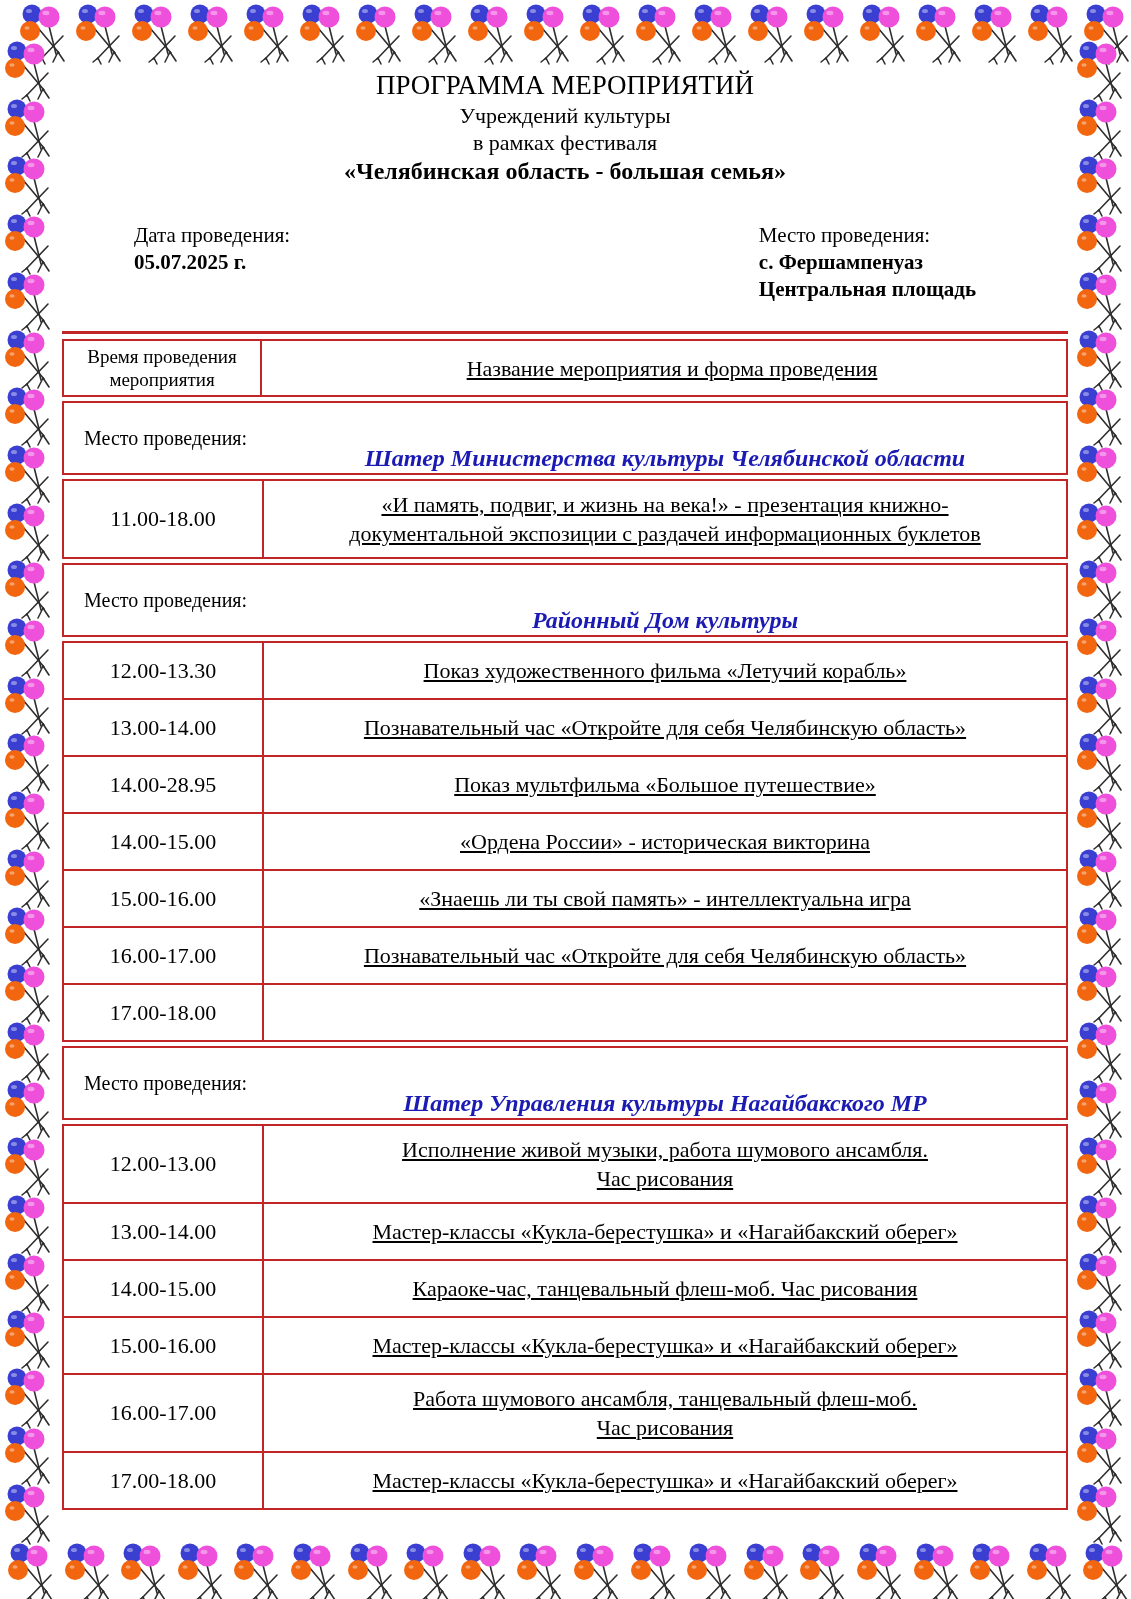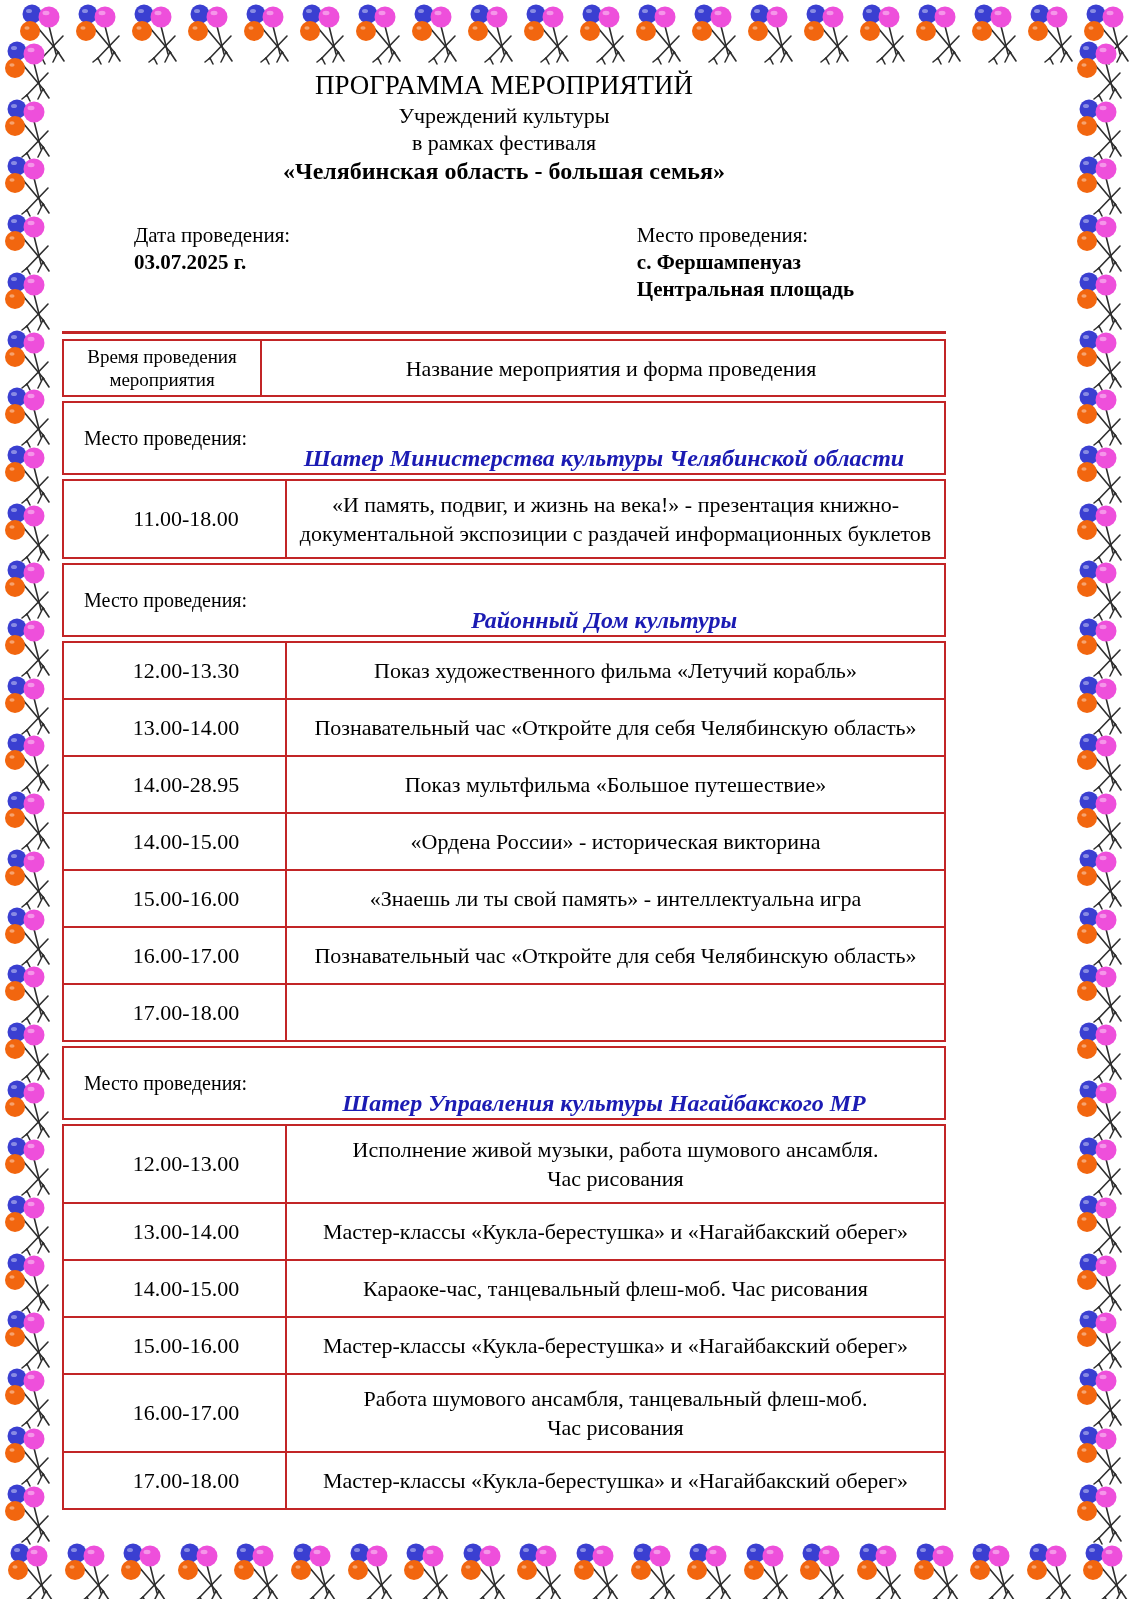--- a/index.html
+++ b/index.html
@@ -8,21 +8,21 @@
   }
   html,body{margin:0;padding:0;}
   body{
     width:1131px;height:1599px;position:relative;overflow:hidden;
     background:#ffffff;color:#000;
     font-family:"Liberation Serif","DejaVu Serif",serif;
   }
   #balloon-layer{position:absolute;inset:0;pointer-events:none;}
   .balloon{position:absolute;width:56px;height:62px;}
 
-  .content{position:absolute;left:62px;top:68px;width:884px;}
+  .content{position:absolute;left:62px;top:68px;width:1006px;}
 
   .title-block{text-align:center;}
   .t1{font-size:27px;line-height:34px;}
   .t2,.t3{font-size:22px;line-height:27px;}
   .t4{font-size:24px;line-height:30px;font-weight:bold;}
 
   .info-row{
     margin-top:36px;display:flex;justify-content:space-between;
     padding:0 92px 0 72px;font-size:21px;line-height:27px;
   }
@@ -33,27 +33,27 @@
 
   .row{border:2px solid var(--red);display:flex;align-items:stretch;background:#fff;}
   .row.header{min-height:50px;margin-bottom:4px;gap:16px;}
   .row.venue{min-height:70px;margin:4px 0;align-items:center;}
   .row.event{min-height:59px;box-sizing:border-box;}
   .row.event + .row.event{margin-top:-2px;}
 
   .time-cell{
     width:198px;flex:none;border-right:2px solid var(--red);
     display:flex;align-items:center;justify-content:center;
-    text-align:center;font-size:22px;padding-left:23px;
+    text-align:center;font-size:22px;
   }
   .time-head{font-size:19px;line-height:23px;padding:4px 10px;box-sizing:border-box;width:198px;}
   .event-cell{
     flex:1;display:flex;align-items:center;justify-content:center;
     text-align:center;font-size:22px;line-height:29px;
-    padding:9px 0;white-space:pre-line;
+    padding:9px 0;white-space:pre-line;text-decoration:underline;
   }
   .venue-label{width:212px;flex:none;padding-left:20px;font-size:20px;box-sizing:border-box;}
   .venue-title{
     flex:1;text-align:center;font-size:24px;font-weight:bold;font-style:italic;
     color:var(--blue);padding-right:12px;margin-top:41px;
   }
 </style>
 </head>
 <body>
 
@@ -1629,21 +1629,21 @@
   <div class="title-block">
     <div class="t1">ПРОГРАММА МЕРОПРИЯТИЙ</div>
     <div class="t2">Учреждений культуры</div>
     <div class="t3">в рамках фестиваля</div>
     <div class="t4">«Челябинская область - большая семья»</div>
   </div>
 
   <div class="info-row">
     <div class="info-block">
       <div class="info-label">Дата проведения:</div>
-      <div class="info-value">03.07.2025 г.</div>
+      <div class="info-value">05.07.2025 г.</div>
     </div>
     <div class="info-block">
       <div class="info-label">Место проведения:</div>
       <div class="info-value">с. Фершампенуаз</div>
       <div class="info-value">Центральная площадь</div>
     </div>
   </div>
 
   <div class="program-table" id="program-table">
     <div class="top-line"></div>

